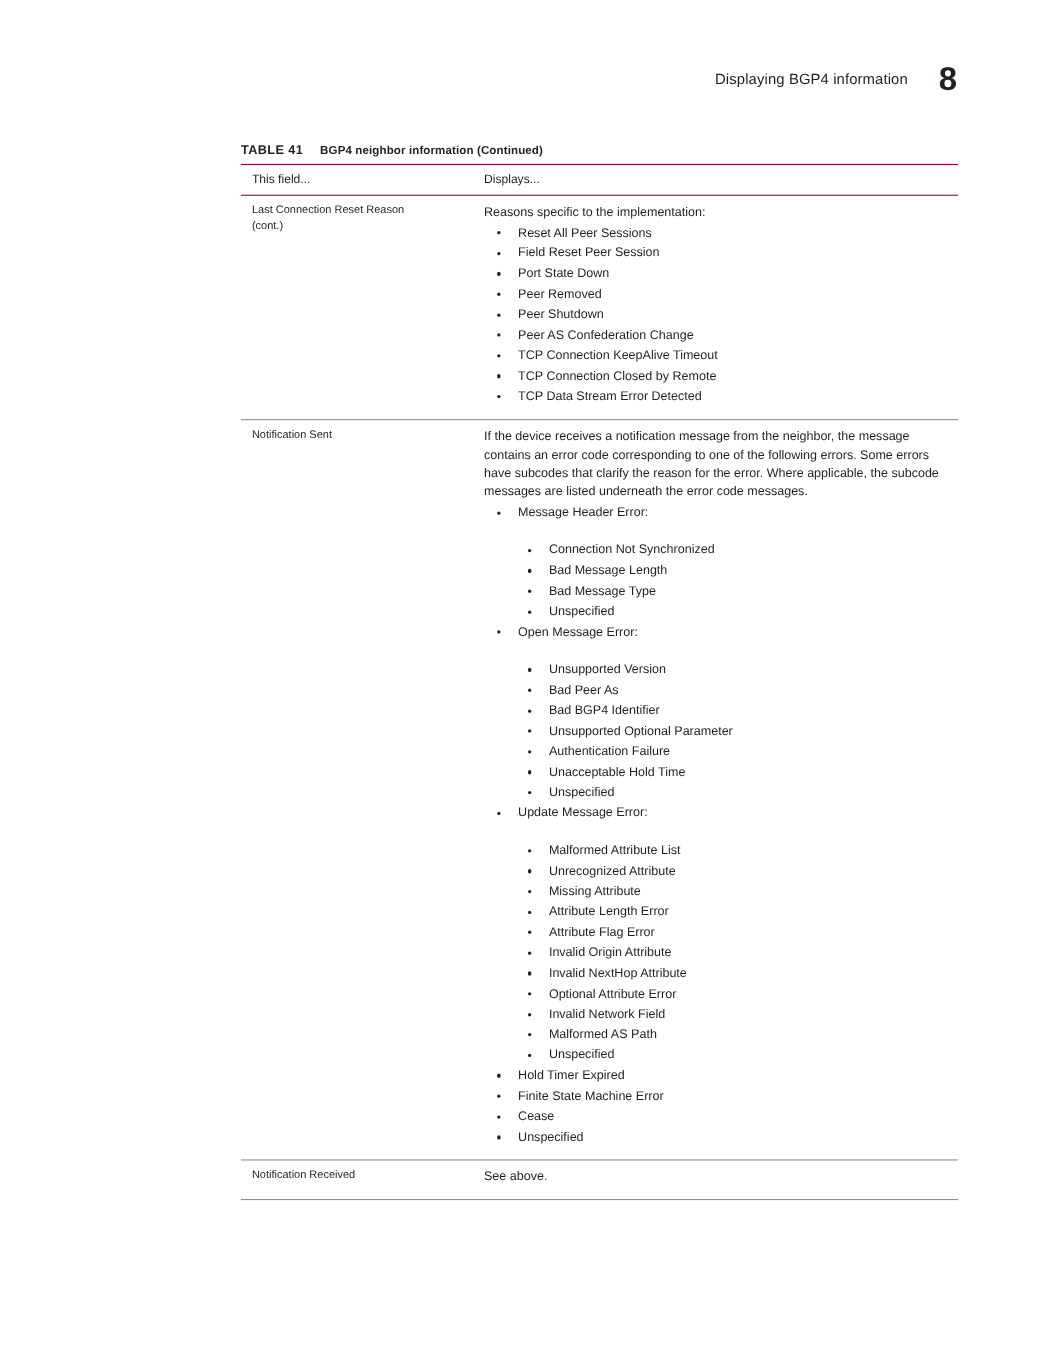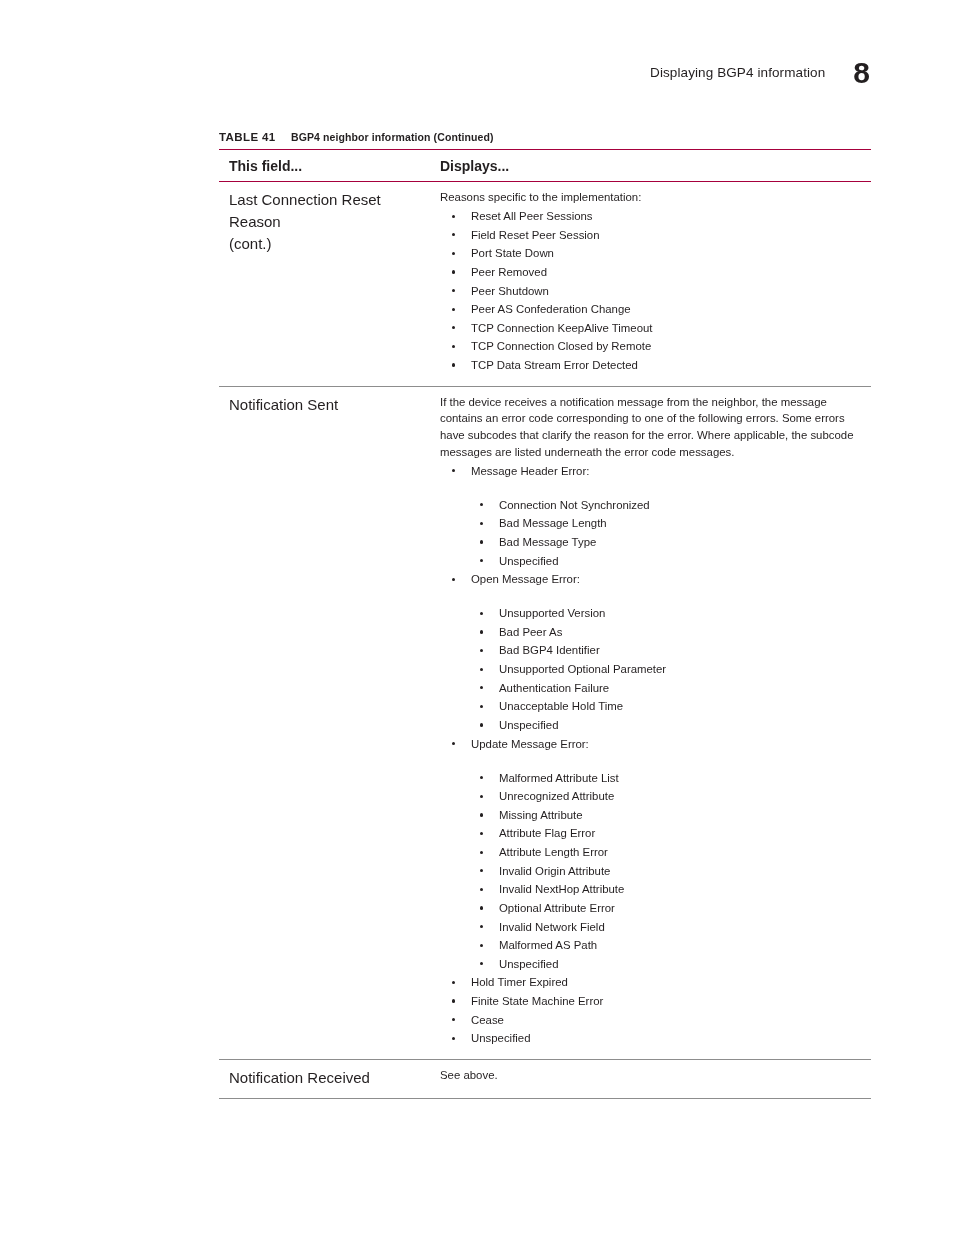--- a/index.html
+++ b/index.html
@@ -80,34 +80,34 @@
   }
   .row {
     display: flex;
     width: 100%;
   }
   .col-field {
     width: 211px;
     flex: 0 0 211px;
     padding: 7px 10px 9px 10px;
     box-sizing: border-box;
-    font-size: 15px;
+    font-size: 10px;
     line-height: 1.45;
   }
   .col-disp {
     flex: 1 1 auto;
     padding: 7px 4px 9px 10px;
     box-sizing: border-box;
     font-size: 11.4px;
     line-height: 1.45;
   }
   .head-row .col-field,
   .head-row .col-disp {
-    font-weight: bold;
-    font-size: 14px;
+    font-weight: normal;
+    font-size: 11px;
     padding-top: 6px;
     padding-bottom: 5px;
   }
   .para {
     margin: 0 0 2px 0;
     line-height: 1.47;
   }
   ul.lvl1 {
     list-style: none;
     margin: 2px 0 0 0;
@@ -233,22 +233,22 @@
               <li>Unacceptable Hold Time</li>
               <li>Unspecified</li>
             </ul>
           </li>
           <li>
             <span>Update Message Error:</span>
             <ul class="lvl2">
               <li>Malformed Attribute List</li>
               <li>Unrecognized Attribute</li>
               <li>Missing Attribute</li>
+              <li>Attribute Length Error</li>
               <li>Attribute Flag Error</li>
-              <li>Attribute Length Error</li>
               <li>Invalid Origin Attribute</li>
               <li>Invalid NextHop Attribute</li>
               <li>Optional Attribute Error</li>
               <li>Invalid Network Field</li>
               <li>Malformed AS Path</li>
               <li>Unspecified</li>
             </ul>
           </li>
           <li>Hold Timer Expired</li>
           <li>Finite State Machine Error</li>

